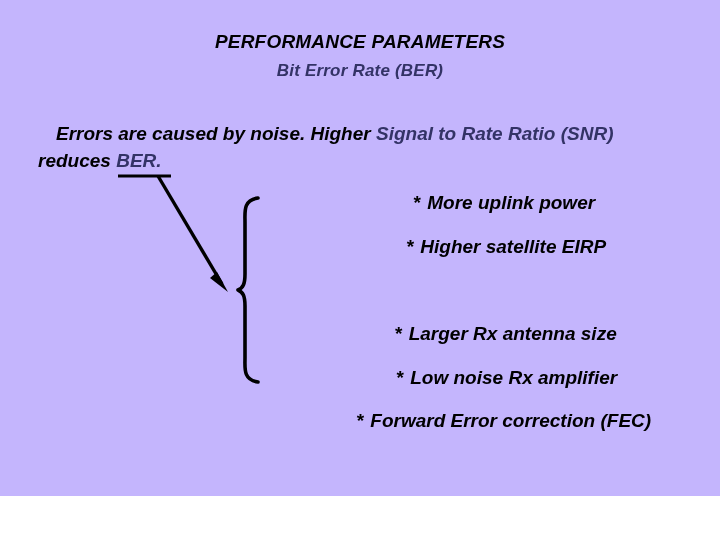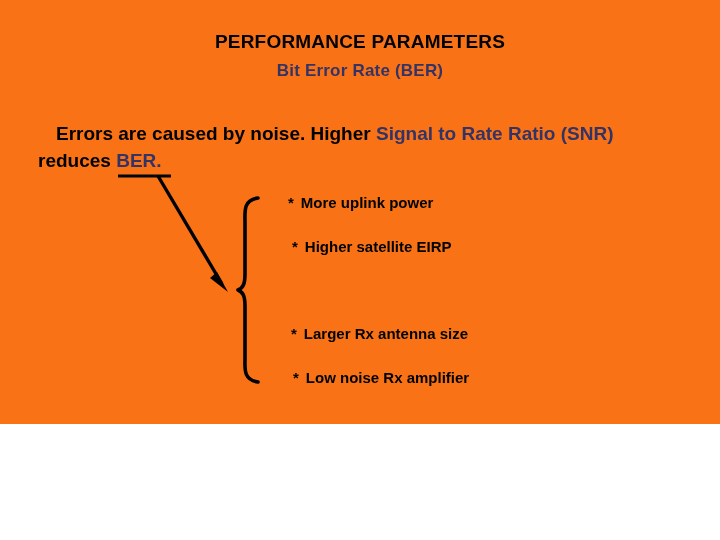--- a/index.html
+++ b/index.html
@@ -6,23 +6,24 @@
     margin: 0;
     padding: 0;
     background: #ffffff;
   }
   body {
     font-family: "Liberation Sans", sans-serif;
   }
   #slide {
     position: relative;
     width: 720px;
-    height: 424px;
-    background: #f97316;
+    height: 496px;
+    background: #c4b5fd;
     overflow: hidden;
+    font-style: italic;
   }
 
   
   .title-block {
     position: absolute;
     left: 0;
     top: 28px;
     width: 720px;
     text-align: center;
   }
@@ -66,26 +67,27 @@
   }
 
   
   .bullets {
     position: absolute;
     left: 0;
     top: 190px;
     width: 720px;
   }
   .bullet-line {
-    font-size: 15px;
+    font-size: 19px;
     font-weight: bold;
     color: #000000;
     height: 43.5px;
     line-height: 26px;
     white-space: nowrap;
+    text-align: center;
   }
   .bullet-line .star {
     display: inline-block;
   }
   .bullet-line .btext {
     display: inline-block;
     padding-left: 7px;
   }
   .b1 { padding-left: 288px; }
   .b2 { padding-left: 292px; }
@@ -139,16 +141,17 @@
              C 243,292 245,296 245,306
              L 245,358
              C 245,368 243,380 258,382" fill="none" stroke="#000000" stroke-width="3.6" stroke-linecap="round" stroke-linejoin="round"></path>
   </svg>
 
   <div class="bullets">
     <div class="bullet-line b1"><span class="star">*</span><span class="btext">More uplink power</span></div>
     <div class="bullet-line b2"><span class="star">*</span><span class="btext">Higher satellite EIRP</span></div>
     <div class="bullet-line b3"><span class="star">*</span><span class="btext">Larger Rx antenna size</span></div>
     <div class="bullet-line b4"><span class="star">*</span><span class="btext">Low noise Rx amplifier</span></div>
+    <div class="bullet-line b5"><span class="star">*</span><span class="btext">Forward Error correction (FEC)</span></div>
   </div>
 
 
 </div>
 
 </body></html>

